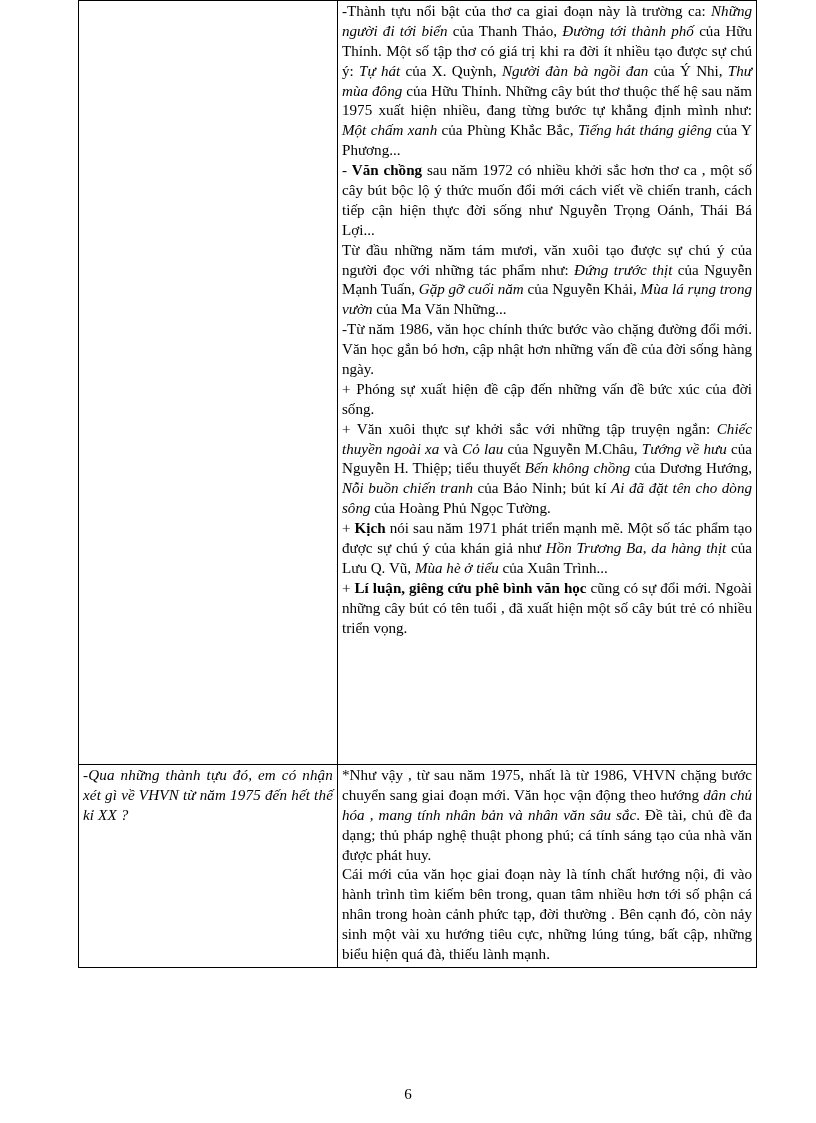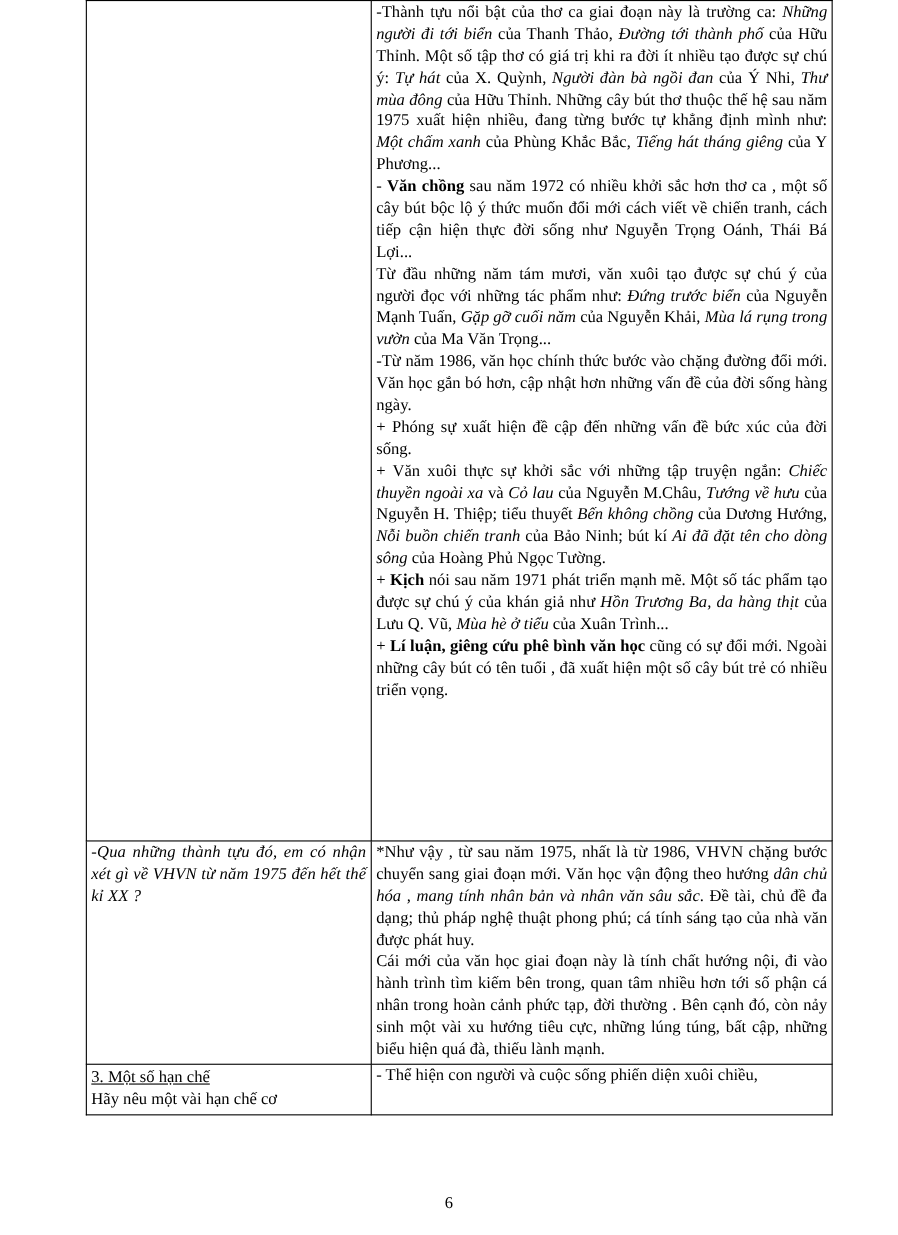--- a/index.html
+++ b/index.html
@@ -88,21 +88,21 @@
   <table class="doc-table">
     <tbody>
       <tr>
         <td class="col-left cell-left-top">
           <div class="topleft-block"></div>
         </td>
         <td class="col-right cell-right-top">
           <div id="row0-right">
               <p><span>-Thành tựu nổi bật của thơ ca giai  đoạn này là trường ca: </span><span class="i">Những người đi tới biển</span><span> của Thanh Thảo, </span><span class="i">Đường tới thành phố</span><span> của Hữu Thỉnh. Một số tập thơ có giá trị khi ra đời ít nhiều tạo được sự chú ý: </span><span class="i">Tự hát</span><span> của X. Quỳnh, </span><span class="i">Người đàn bà ngồi đan</span><span> của Ý Nhi, </span><span class="i">Thư mùa đông</span><span> của Hữu Thỉnh. Những cây bút thơ thuộc thế hệ sau năm 1975 xuất hiện nhiều, đang từng bước tự khẳng định mình như: </span><span class="i">Một chấm xanh</span><span> của Phùng Khắc Bắc, </span><span class="i">Tiếng hát tháng giêng</span><span> của Y Phương...</span></p>
               <p><span>- </span><span class="b">Văn chồng</span><span> sau năm 1972 có nhiều khởi sắc hơn thơ ca , một số cây bút bộc lộ ý thức muốn đổi mới cách viết về chiến tranh, cách tiếp cận hiện thực đời sống như Nguyễn Trọng Oánh, Thái Bá Lợi...</span></p>
-              <p><span>Từ đầu những năm tám mươi, văn xuôi tạo được sự chú ý của người đọc với những tác phẩm như: </span><span class="i">Đứng trước biển</span><span> của Nguyễn  Mạnh Tuấn, </span><span class="i">Gặp gỡ cuối năm</span><span> của Nguyễn Khải, </span><span class="i">Mùa lá rụng trong vườn</span><span> của Ma Văn Trọng...</span></p>
+              <p><span>Từ đầu những năm tám mươi, văn xuôi tạo được sự chú ý của người đọc với những tác phẩm như: </span><span class="i">Đứng trước thịt</span><span> của Nguyễn  Mạnh Tuấn, </span><span class="i">Gặp gỡ cuối năm</span><span> của Nguyễn Khải, </span><span class="i">Mùa lá rụng trong vườn</span><span> của Ma Văn Những...</span></p>
               <p><span>-Từ năm 1986, văn học chính thức bước vào chặng đường đổi mới. Văn học gắn bó hơn, cập nhật hơn những vấn đề của đời sống hàng ngày.</span></p>
               <p><span>+ Phóng sự xuất hiện đề cập đến những vấn đề bức xúc của đời sống.</span></p>
               <p><span>+ Văn xuôi thực sự khởi sắc với những tập truyện ngắn: </span><span class="i">Chiếc thuyền ngoài xa</span><span> và </span><span class="i">Cỏ lau</span><span> của Nguyễn M.Châu, </span><span class="i">Tướng về hưu</span><span> của Nguyễn H. Thiệp; tiểu thuyết </span><span class="i">Bến không chồng</span><span> của Dương Hướng, </span><span class="i">Nỗi buồn chiến tranh</span><span> của Bảo Ninh; bút kí </span><span class="i">Ai đã đặt tên cho dòng  sông</span><span> của Hoàng Phủ Ngọc Tường.</span></p>
               <p><span>+ </span><span class="b">Kịch</span><span> nói sau năm 1971 phát triển mạnh mẽ. Một số tác phẩm tạo được sự chú ý của khán giả như </span><span class="i">Hồn Trương Ba, da hàng thịt</span><span> của Lưu Q. Vũ, </span><span class="i">Mùa hè ở tiểu</span><span> của Xuân Trình...</span></p>
               <p><span>+ </span><span class="b">Lí luận, giêng cứu phê bình văn học</span><span> cũng có sự đổi mới. Ngoài những cây bút có tên tuổi , đã xuất hiện một số cây bút trẻ có nhiều  triển vọng.</span></p>
             </div>
         </td>
       </tr>
       <tr>
         <td class="col-left cell-left-bottom">
@@ -110,31 +110,18 @@
               <p class="q-italic"><span class="i">-Qua những thành tựu đó, em có nhận xét gì về VHVN từ năm 1975 đến hết thế kỉ XX ?</span></p>
             </div>
         </td>
         <td class="col-right cell-right-bottom">
           <div id="row1-right">
               <p><span>*Như vậy , từ sau năm 1975, nhất là từ 1986, VHVN chặng bước chuyển sang giai đoạn mới. Văn học vận động theo hướng </span><span class="i">dân chủ hóa , mang tính nhân bản và nhân văn sâu sắc</span><span>. Đề tài, chủ đề đa dạng; thủ pháp nghệ thuật phong phú; cá tính sáng tạo của nhà văn được phát huy.</span></p>
               <p><span>Cái mới của văn học giai đoạn này là tính chất hướng nội, đi vào hành trình tìm kiếm bên trong, quan tâm nhiều hơn tới số phận cá nhân trong hoàn cảnh phức tạp, đời thường . Bên cạnh đó, còn nảy sinh một vài xu hướng tiêu cực, những lúng túng, bất cập, những biểu hiện quá đà, thiếu lành mạnh.</span></p>
             </div>
         </td>
       </tr>
-      <tr>
-        <td class="col-left cell-left-bottom">
-          <div id="row2-left">
-              <p class="left-heading"><span class="u">3. Một số hạn chế</span></p>
-              <p><span>Hãy nêu một vài hạn  chế  cơ</span></p>
-            </div>
-        </td>
-        <td class="col-right cell-right-bottom">
-          <div id="row2-right">
-              <p><span>- Thể hiện  con người  và cuộc sống phiến diện xuôi chiều,</span></p>
-            </div>
-        </td>
-      </tr>
     </tbody>
   </table>
 
   <div class="page-number">6</div>
 
 </div>
 
 </body></html>

